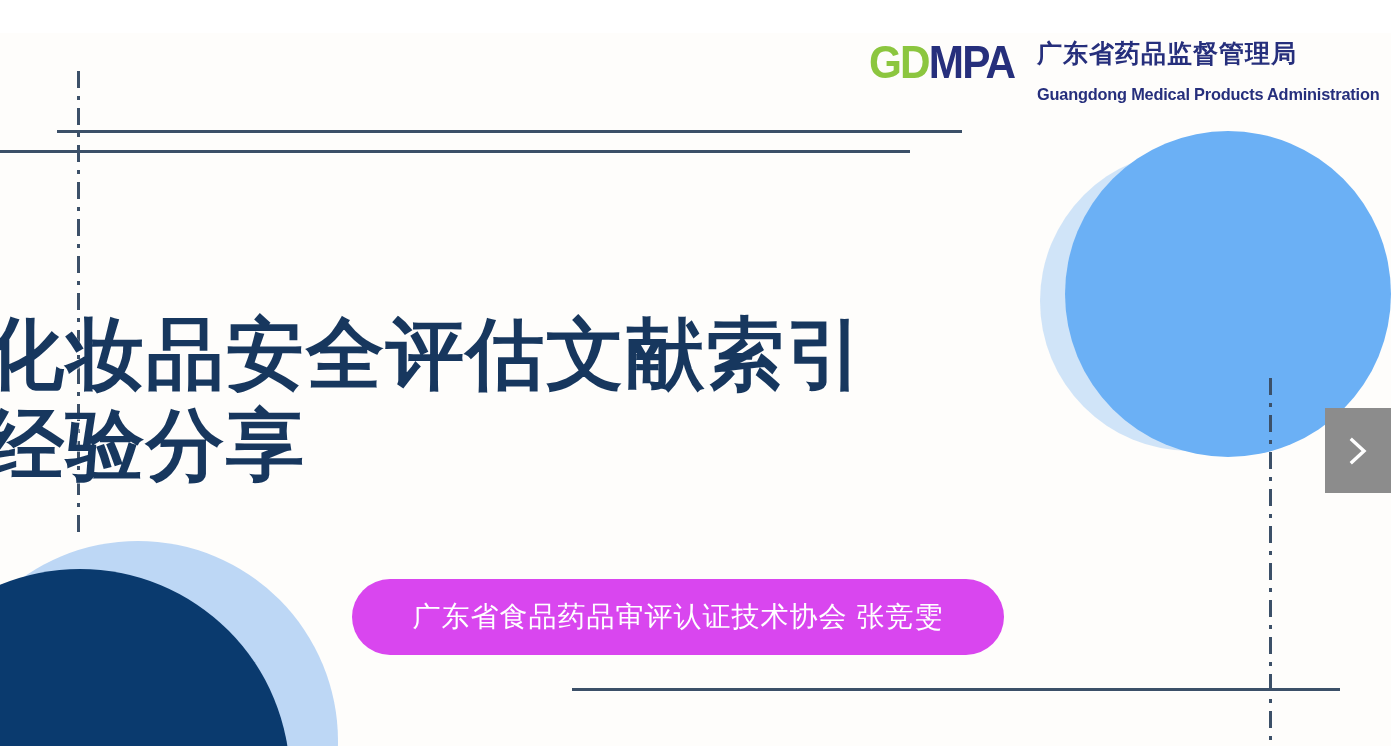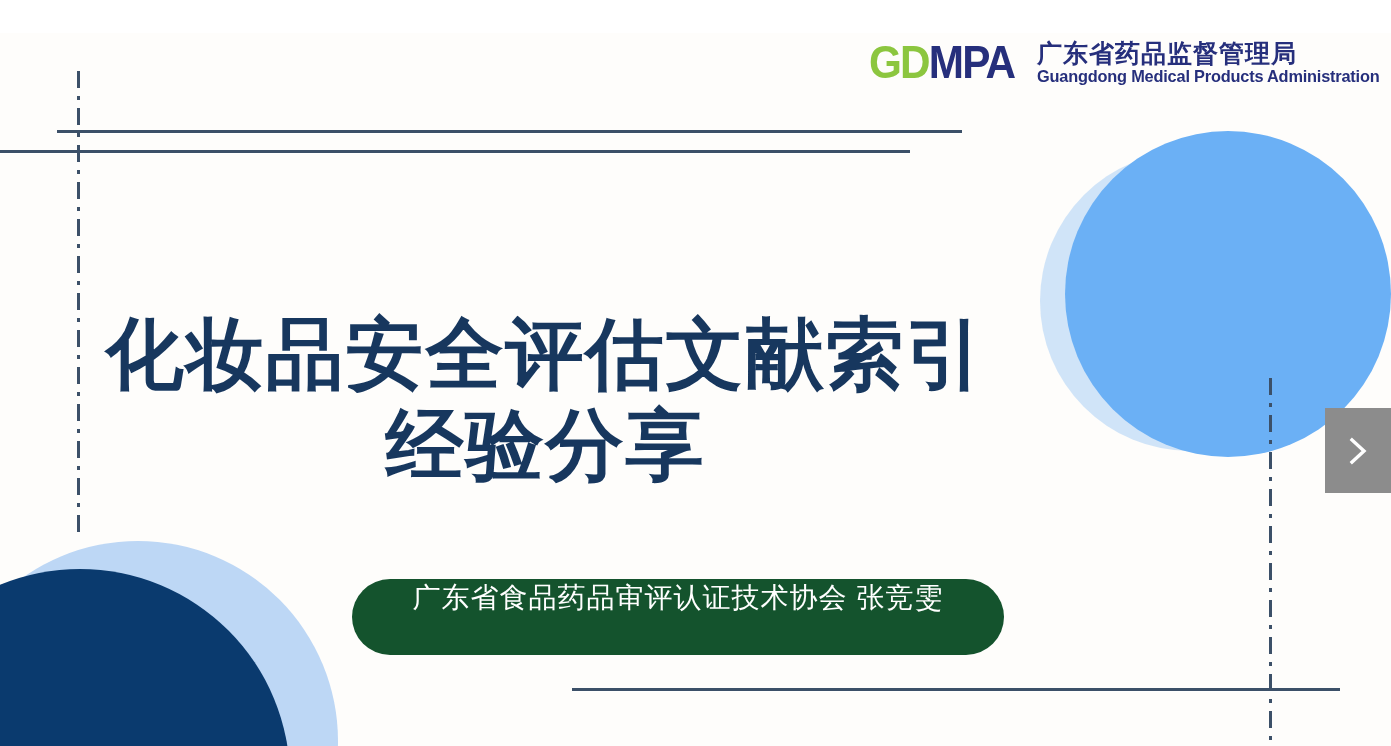--- a/index.html
+++ b/index.html
@@ -96,21 +96,21 @@
     transform: scaleX(.92);
     transform-origin: left top;
     white-space: nowrap;
   }
   #logo-gd  { color: #8cc63f; }
   #logo-mpa { color: #262f7c; }
 
   #logo-words {
     display: flex;
     flex-direction: column;
-    gap: 2px;
+    gap: 20px;
     padding-top: 2px;
   }
   #logo-cn {
     color: #262f7c;
     font-size: 25px;
     font-weight: 700;
     letter-spacing: 1px;
     white-space: nowrap;
   }
   #logo-en {
@@ -121,21 +121,21 @@
     white-space: nowrap;
     transform: scaleX(.99);
     transform-origin: left center;
   }
 
   
   #title-block {
     position: absolute;
     left: 0; top: 276px;
     width: 1105px;
-    text-align: center;
+    text-align: left;
     pointer-events: none;
   }
   .title-line {
     font-family: "Liberation Serif", "DejaVu Serif", serif;
     font-weight: 700;
     color: #17375e;
     font-size: 78px;
     line-height: 1.17;
     letter-spacing: 2px;
     white-space: nowrap;
@@ -145,23 +145,23 @@
   #title-line-2 { margin-left: -14px; }
 
   
   #presenter-pill {
     position: absolute;
     left: 352px;
     top: 546px;
     width: 652px;
     height: 76px;
     border-radius: 38px;
-    background: #14532d;
-    display: flex;
-    align-items: flex-start;
+    background: #d946ef;
+    display: flex;
+    align-items: center;
     justify-content: center;
   }
   #presenter-text {
     color: #ffffff;
     font-size: 28px;
     font-weight: 500;
     letter-spacing: 1px;
     white-space: nowrap;
   }
 

